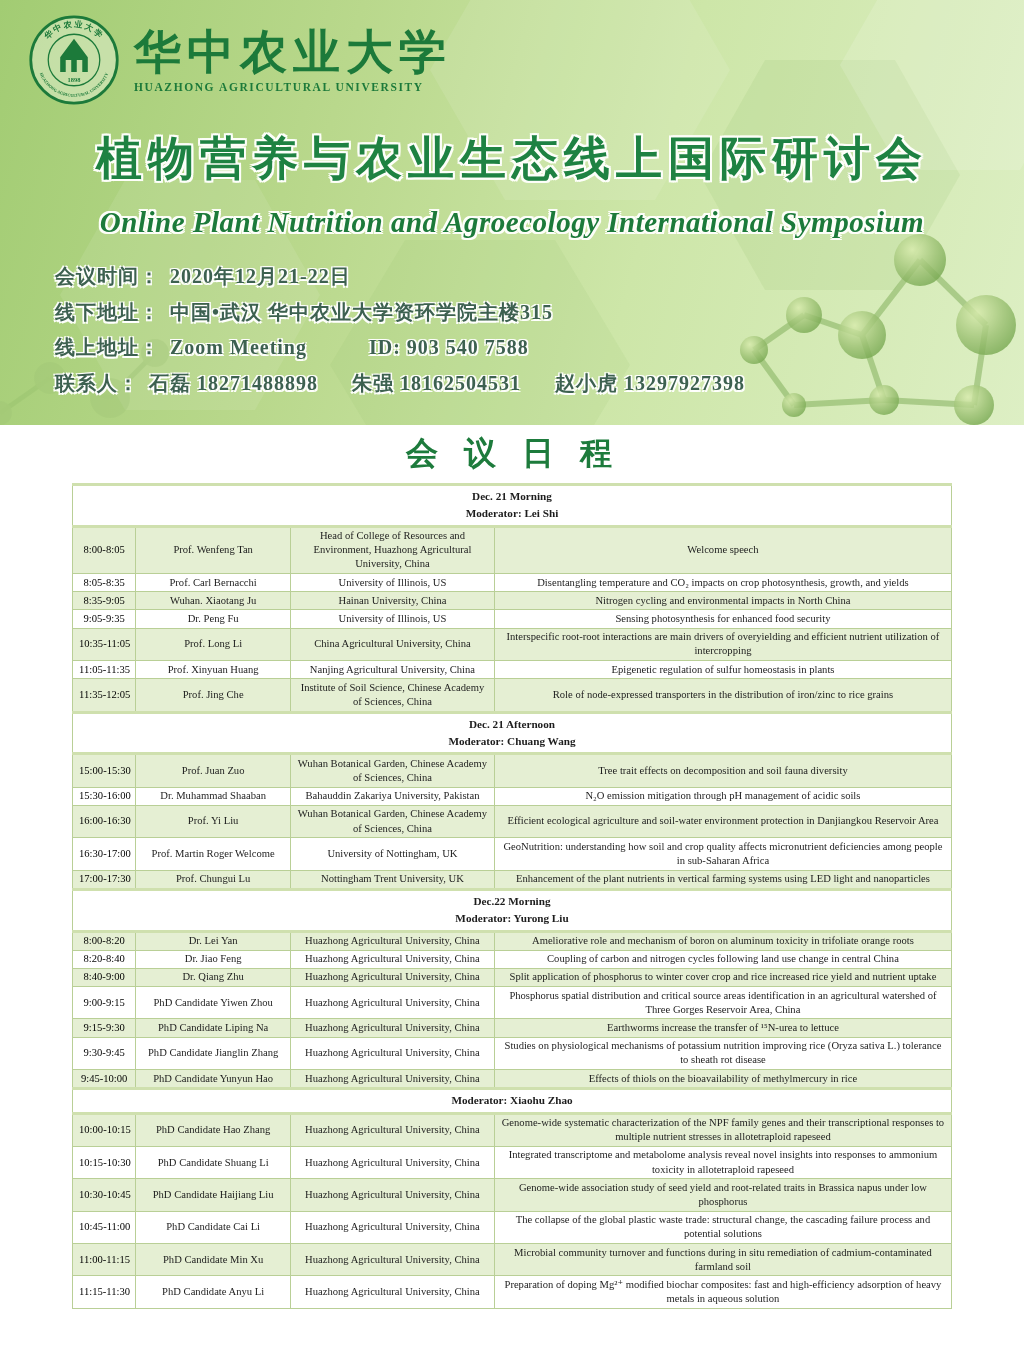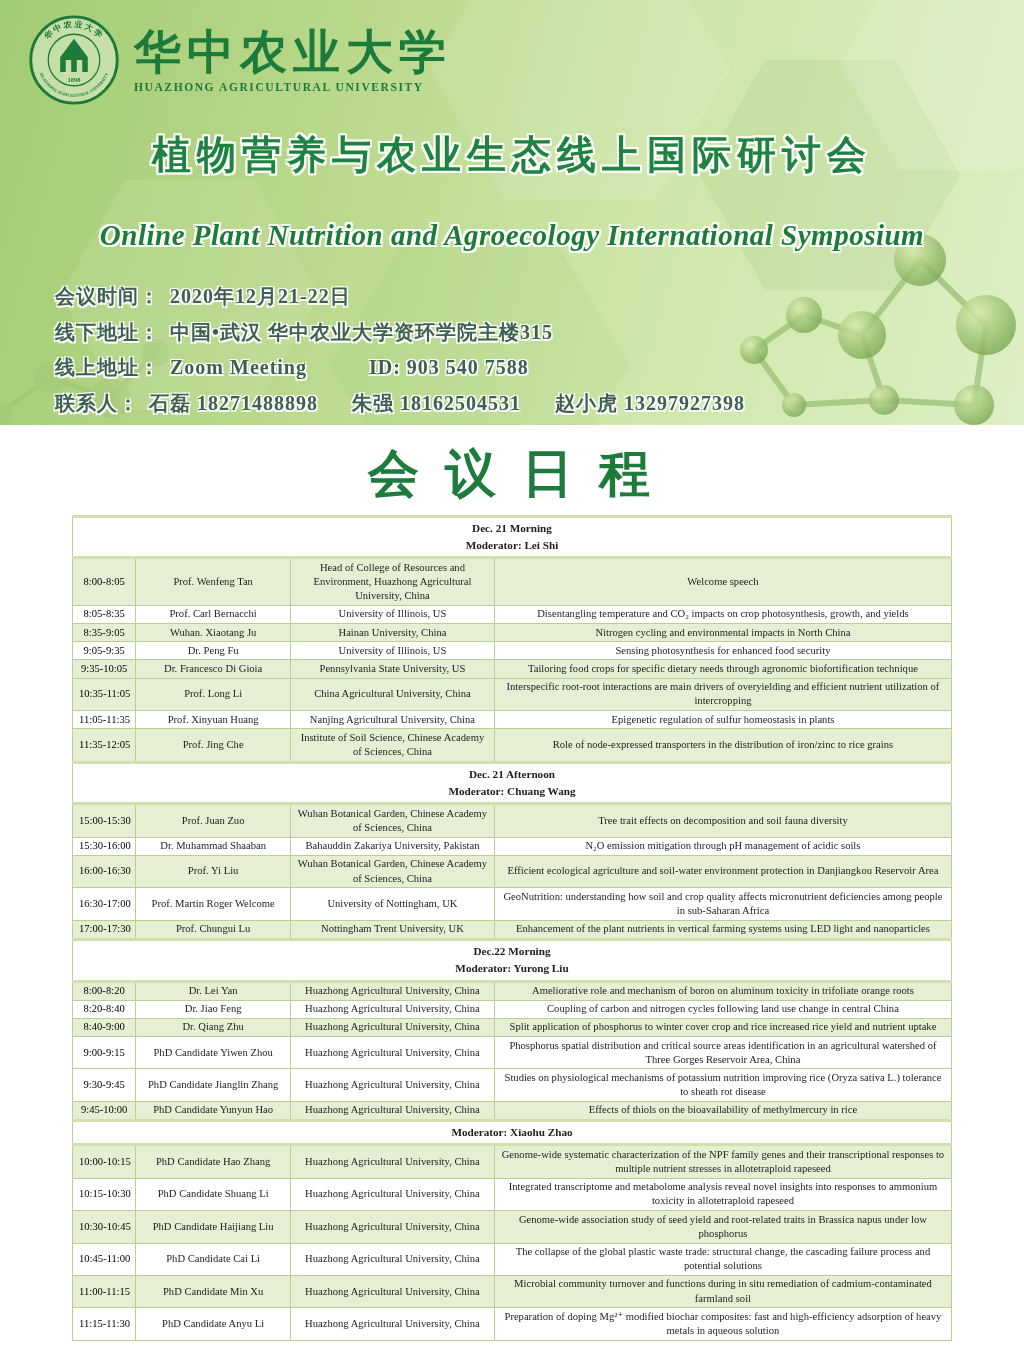--- a/index.html
+++ b/index.html
@@ -44,47 +44,47 @@
   }
 
   .outline-w {
     text-shadow:
       -2px -2px 0 #fdfef9, 2px -2px 0 #fdfef9, -2px 2px 0 #fdfef9, 2px 2px 0 #fdfef9,
       -2px 0 0 #fdfef9, 2px 0 0 #fdfef9, 0 -2px 0 #fdfef9, 0 2px 0 #fdfef9;
   }
   .title-cn {
     position: absolute; left: 0; right: 0; top: 128px;
     margin: 0; text-align: center;
-    font-size: 39px; font-weight: bold; color: #1e8242; letter-spacing: 6px;
+    font-size: 46px; font-weight: bold; color: #1e8242; letter-spacing: 6px;
   }
   .title-en {
     position: absolute; left: 0; right: 0; top: 202px;
-    margin: 17px; text-align: center;
+    margin: 4px; text-align: center;
     font-style: italic; font-weight: bold;
     font-size: 29px; color: #1c7a3a; letter-spacing: 0.5px;
   }
 
-  .info { position: absolute; left: 55px; top: 279px; }
+  .info { position: absolute; left: 55px; top: 259px; }
   .info-line {
     height: 35.5px; display: flex; align-items: center;
     font-size: 20px; font-weight: bold; color: #3d6150; letter-spacing: 1px;
     text-shadow:
       -1.5px -1.5px 0 rgba(255,255,255,.95), 1.5px -1.5px 0 rgba(255,255,255,.95),
       -1.5px 1.5px 0 rgba(255,255,255,.95), 1.5px 1.5px 0 rgba(255,255,255,.95);
     white-space: nowrap;
   }
   .info-line .lbl { margin-right: 10px; }
   .info-line .gap { display: inline-block; width: 62px; }
   .contact-item { margin-right: 34px; }
 
   
   .content { flex: 1 1 auto; background: #fff; }
   .agenda-title {
-    margin: 20px auto 11px auto; text-align: center;
-    font-size: 51px; font-weight: bold; color: #1d7b3c;
+    margin: 10px auto 11px auto; text-align: center;
+    font-size: 32px; font-weight: bold; color: #1d7b3c;
     letter-spacing: 26px; padding-left: 20px; line-height: 1.15;
   }
   table.agenda {
     width: 880px; margin: 0 auto; border-collapse: collapse;
     font-size: 10.6px; color: #1d1d1d; table-layout: fixed;
   }
   table.agenda td {
     border: 1px solid #b9cf96;
     text-align: center; vertical-align: middle;
     padding: 1.5px 6px; line-height: 1.34;
@@ -238,26 +238,20 @@
             <td class="cell-affiliation">Hainan University, China</td>
             <td class="cell-talk-title">Nitrogen cycling and environmental impacts in North China</td>
           </tr>
           <tr class="data-row">
             <td class="cell-time">9:05-9:35</td>
             <td class="cell-speaker">Dr. Peng Fu</td>
             <td class="cell-affiliation">University of Illinois, US</td>
             <td class="cell-talk-title">Sensing photosynthesis for enhanced food security</td>
           </tr>
           <tr class="data-row alt">
-            <td class="cell-time">9:35-10:05</td>
-            <td class="cell-speaker">Dr. Francesco Di Gioia</td>
-            <td class="cell-affiliation">Pennsylvania State University, US</td>
-            <td class="cell-talk-title">Tailoring food crops for specific dietary needs through agronomic biofortification technique</td>
-          </tr>
-          <tr class="data-row alt">
             <td class="cell-time">10:35-11:05</td>
             <td class="cell-speaker">Prof. Long Li</td>
             <td class="cell-affiliation">China Agricultural University, China</td>
             <td class="cell-talk-title">Interspecific root-root interactions are main drivers of overyielding and efficient nutrient utilization of intercropping</td>
           </tr>
           <tr class="data-row">
             <td class="cell-time">11:05-11:35</td>
             <td class="cell-speaker">Prof. Xinyuan Huang</td>
             <td class="cell-affiliation">Nanjing Agricultural University, China</td>
             <td class="cell-talk-title">Epigenetic regulation of sulfur homeostasis in plants</td>
@@ -327,20 +321,26 @@
             <td class="cell-speaker">Dr. Qiang Zhu</td>
             <td class="cell-affiliation">Huazhong Agricultural University, China</td>
             <td class="cell-talk-title">Split application of phosphorus to winter cover crop and rice increased rice yield and nutrient uptake</td>
           </tr>
           <tr class="data-row">
             <td class="cell-time">9:00-9:15</td>
             <td class="cell-speaker">PhD Candidate Yiwen Zhou</td>
             <td class="cell-affiliation">Huazhong Agricultural University, China</td>
             <td class="cell-talk-title">Phosphorus spatial distribution and critical source areas identification in an agricultural watershed of Three Gorges Reservoir Area, China</td>
           </tr>
+          <tr class="data-row alt">
+            <td class="cell-time">9:15-9:30</td>
+            <td class="cell-speaker">PhD Candidate Liping Na</td>
+            <td class="cell-affiliation">Huazhong Agricultural University, China</td>
+            <td class="cell-talk-title">Earthworms increase the transfer of ¹⁵N-urea to lettuce</td>
+          </tr>
           <tr class="data-row">
             <td class="cell-time">9:30-9:45</td>
             <td class="cell-speaker">PhD Candidate Jianglin Zhang</td>
             <td class="cell-affiliation">Huazhong Agricultural University, China</td>
             <td class="cell-talk-title">Studies on physiological mechanisms of potassium nutrition improving rice (Oryza sativa L.) tolerance to sheath rot disease</td>
           </tr>
           <tr class="data-row alt">
             <td class="cell-time">9:45-10:00</td>
             <td class="cell-speaker">PhD Candidate Yunyun Hao</td>
             <td class="cell-affiliation">Huazhong Agricultural University, China</td>

